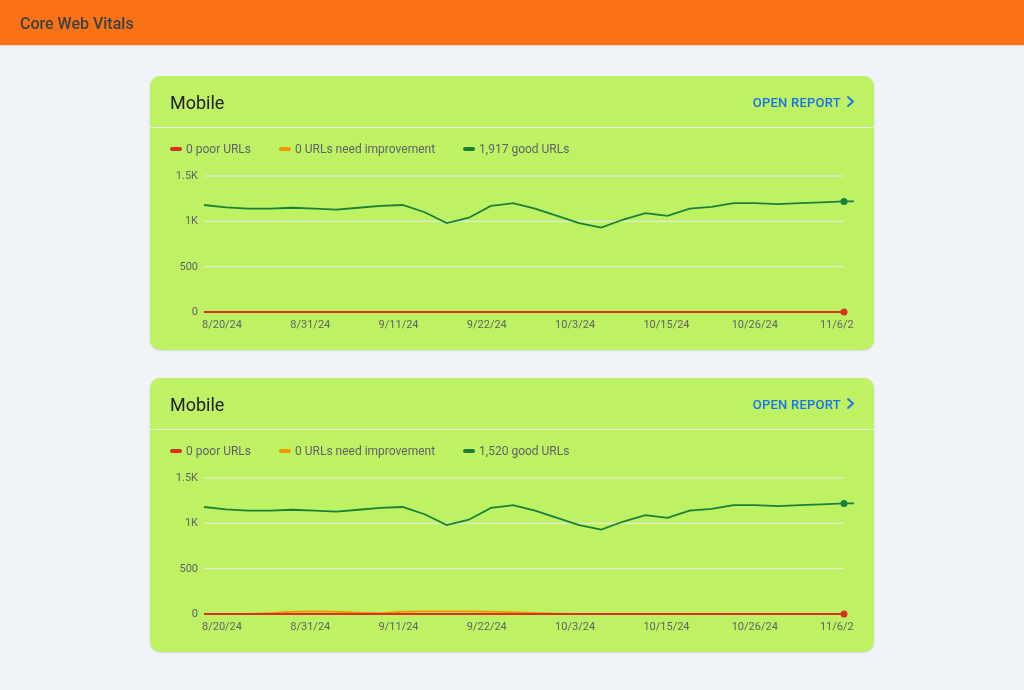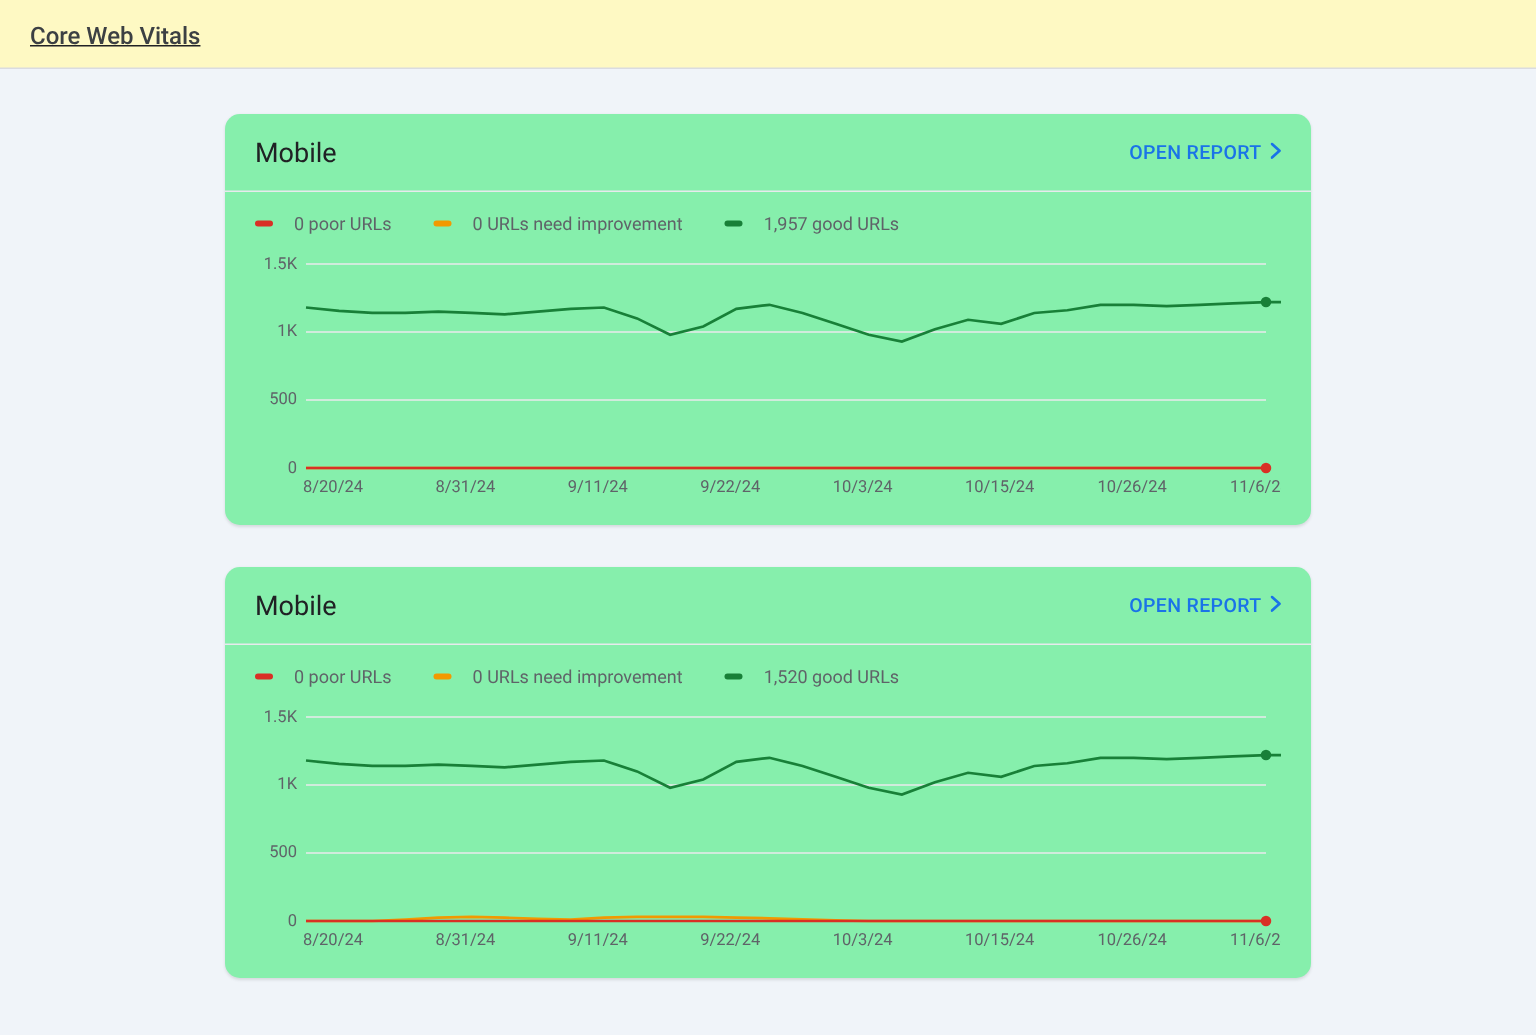--- a/index.html
+++ b/index.html
@@ -6,39 +6,38 @@
   body {
     font-family: -apple-system, BlinkMacSystemFont, "Segoe UI", Roboto, Arial, sans-serif;
     background: #f0f4f9;
     color: #202124;
     font-size: 13px;
     width: 1024px;
     height: 690px;
     overflow: hidden;
   }
   .header {
-    background: #fef9c3;
+    background: #f97316;
     padding: 14px 20px 12px;
     border-bottom: 1px solid #dadce0;
-    text-decoration: underline;
   }
   .header h1 {
     font-size: 16px;
     font-weight: 500;
     color: #3c4043;
   }
   .content {
     padding: 30px 0 30px 0;
     display: flex;
     flex-direction: column;
     align-items: center;
     gap: 28px;
   }
   .card {
-    background: #86efac;
+    background: #bef264;
     border-radius: 10px;
     width: 724px;
     box-shadow: 0 1px 2px rgba(60,64,67,.15);
   }
   .card-head {
     display: flex;
     justify-content: space-between;
     align-items: center;
     padding: 16px 20px 14px;
     border-bottom: 1px solid #e8eaed;
@@ -58,21 +57,21 @@
     cursor: pointer;
   }
   .open-report svg { width: 7px; height: 11px; }
   .legend {
     display: flex;
     gap: 28px;
     padding: 14px 20px 6px;
     font-size: 12px;
     color: #5f6368;
   }
-  .legend-item { display: flex; align-items: center; gap: 14px; justify-content: flex-end; }
+  .legend-item { display: flex; align-items: center; gap: 4px; justify-content: flex-end; }
   .swatch {
     width: 12px;
     height: 4px;
     border-radius: 2px;
     display: inline-block;
   }
   .swatch-poor { background: #d93025; }
   .swatch-improve { background: #f29900; }
   .swatch-good { background: #188038; }
   .chart-wrap {
@@ -119,21 +118,21 @@
       <div class="legend-item">
         <span class="swatch swatch-poor"></span>
         <span>0 poor URLs</span>
       </div>
       <div class="legend-item">
         <span class="swatch swatch-improve"></span>
         <span>0 URLs need improvement</span>
       </div>
       <div class="legend-item">
         <span class="swatch swatch-good"></span>
-        <span>1,957 good URLs</span>
+        <span>1,917 good URLs</span>
       </div>
     </div>
     <div class="chart-wrap">
       <div class="chart">
           <svg viewBox="0 0 684 164">
             <line x1="34" x2="674" y1="144" y2="144" class="baseline"></line>
             <text x="28" y="147" class="ytick">0</text>
             <line x1="34" x2="674" y1="98.66666666666667" y2="98.66666666666667" class="gridline"></line>
             <text x="28" y="101.66666666666667" class="ytick">500</text>
             <line x1="34" x2="674" y1="53.33333333333334" y2="53.33333333333334" class="gridline"></line>

